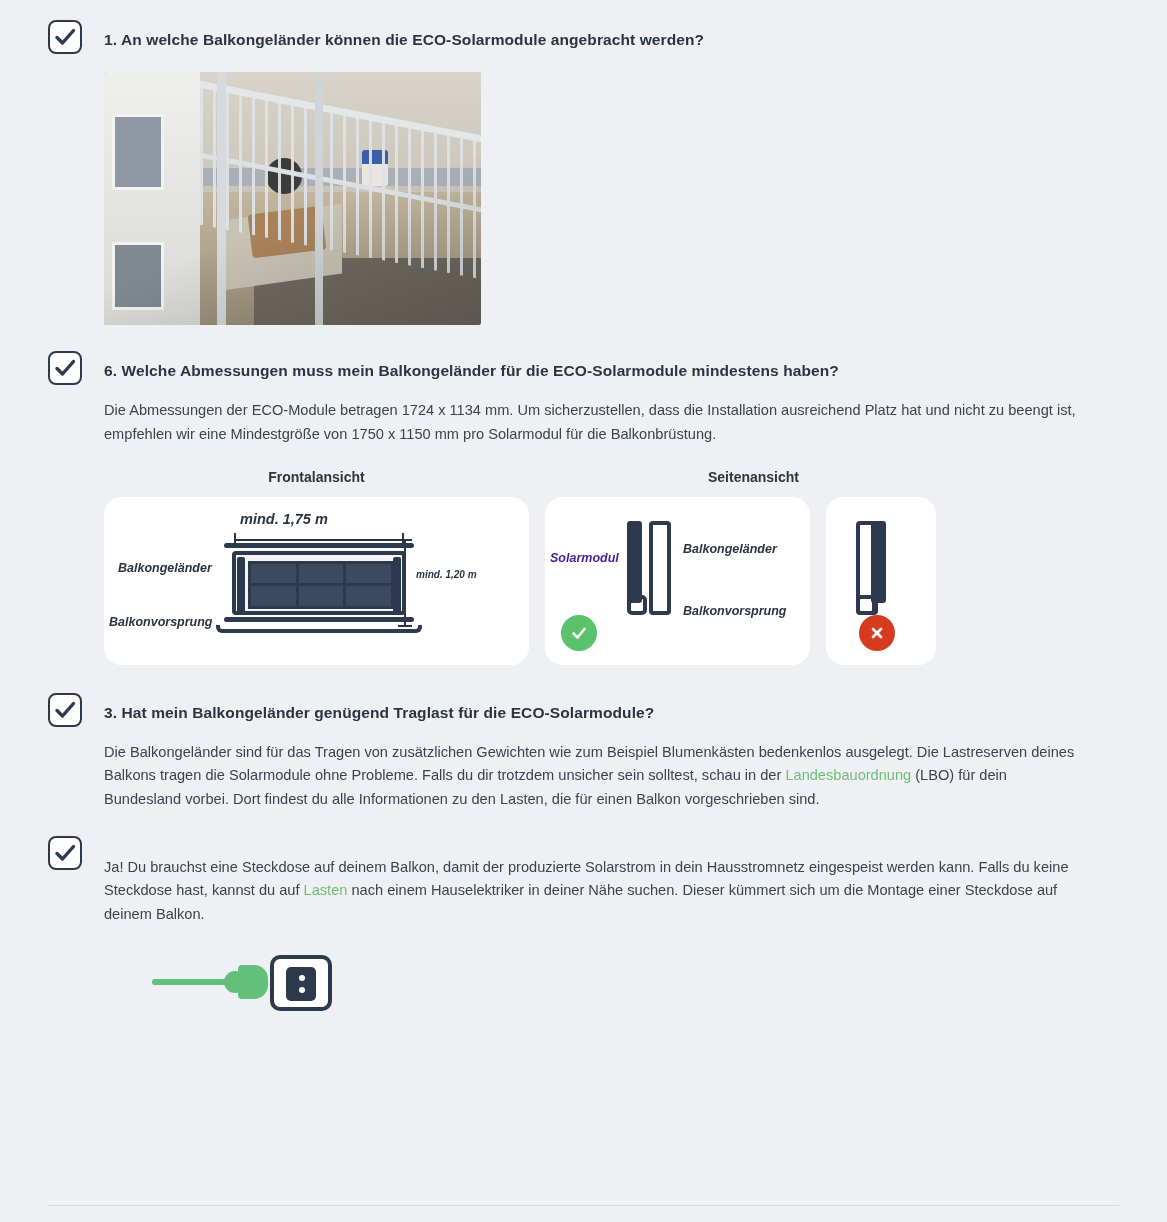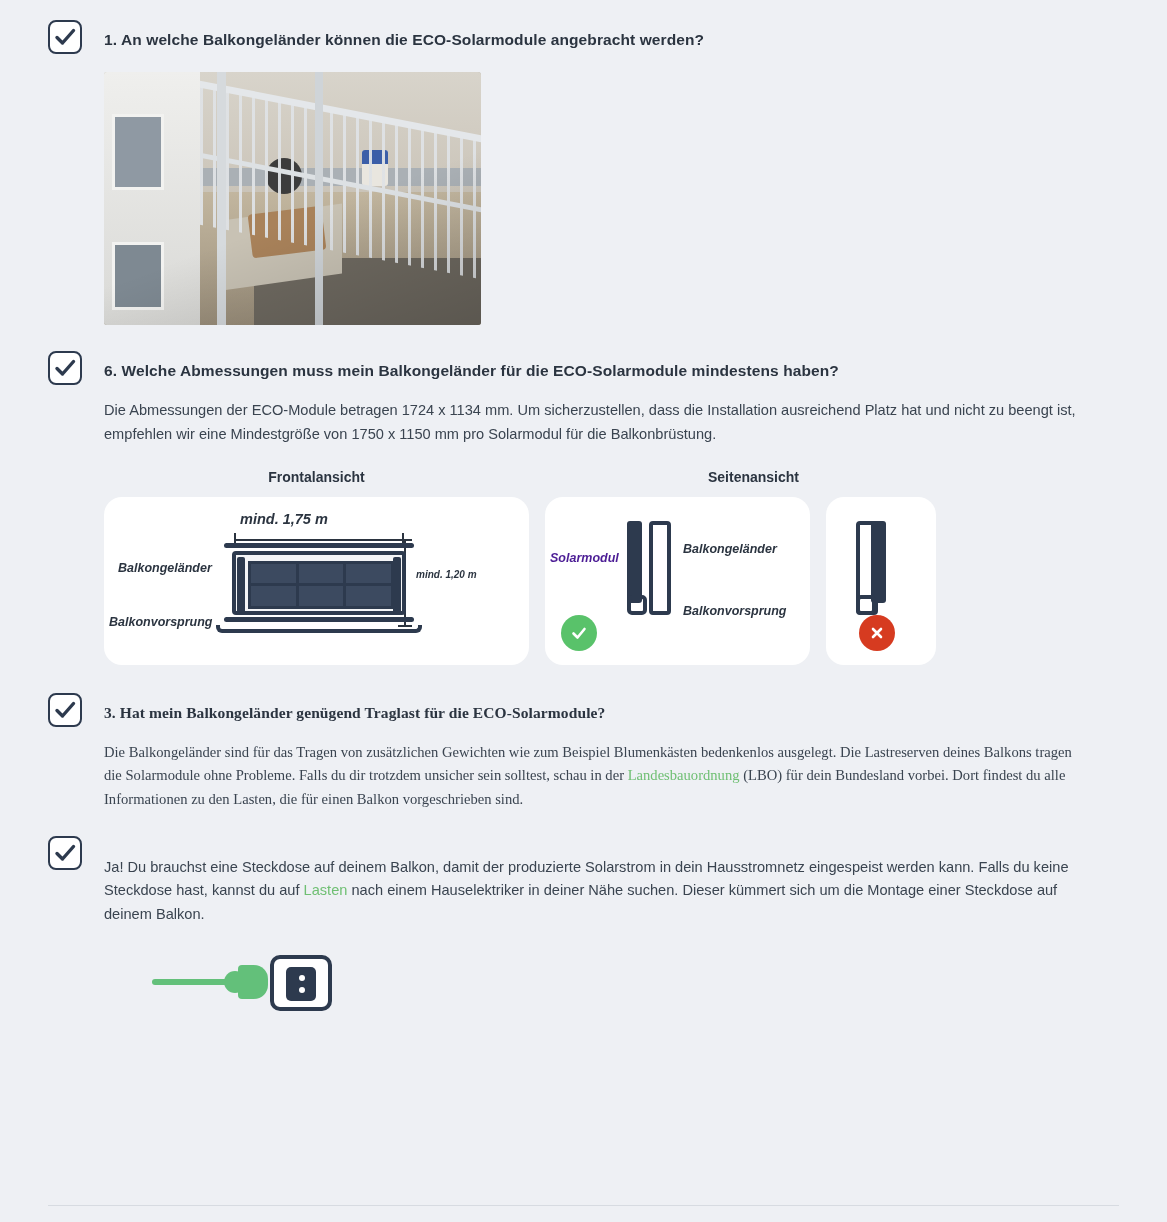--- a/index.html
+++ b/index.html
@@ -24,21 +24,21 @@
     padding: 0 48px;
   }
 
   
   .faq-item {
     position: relative;
     padding-left: 56px;
   }
   .faq-1 { padding-top: 22px; }
   .faq-2 { padding-top: 28px; }
-  .faq-3 { padding-top: 26px; font-family: Liberation Serif, serif; }
+  .faq-3 { padding-top: 26px; }
   .faq-4 { padding-top: 26px; }
 
   .check-box {
     position: absolute;
     left: 0;
     width: 34px;
     height: 34px;
     border: 2px solid #2d3a4e;
     border-radius: 8px;
     background: #ffffff;

